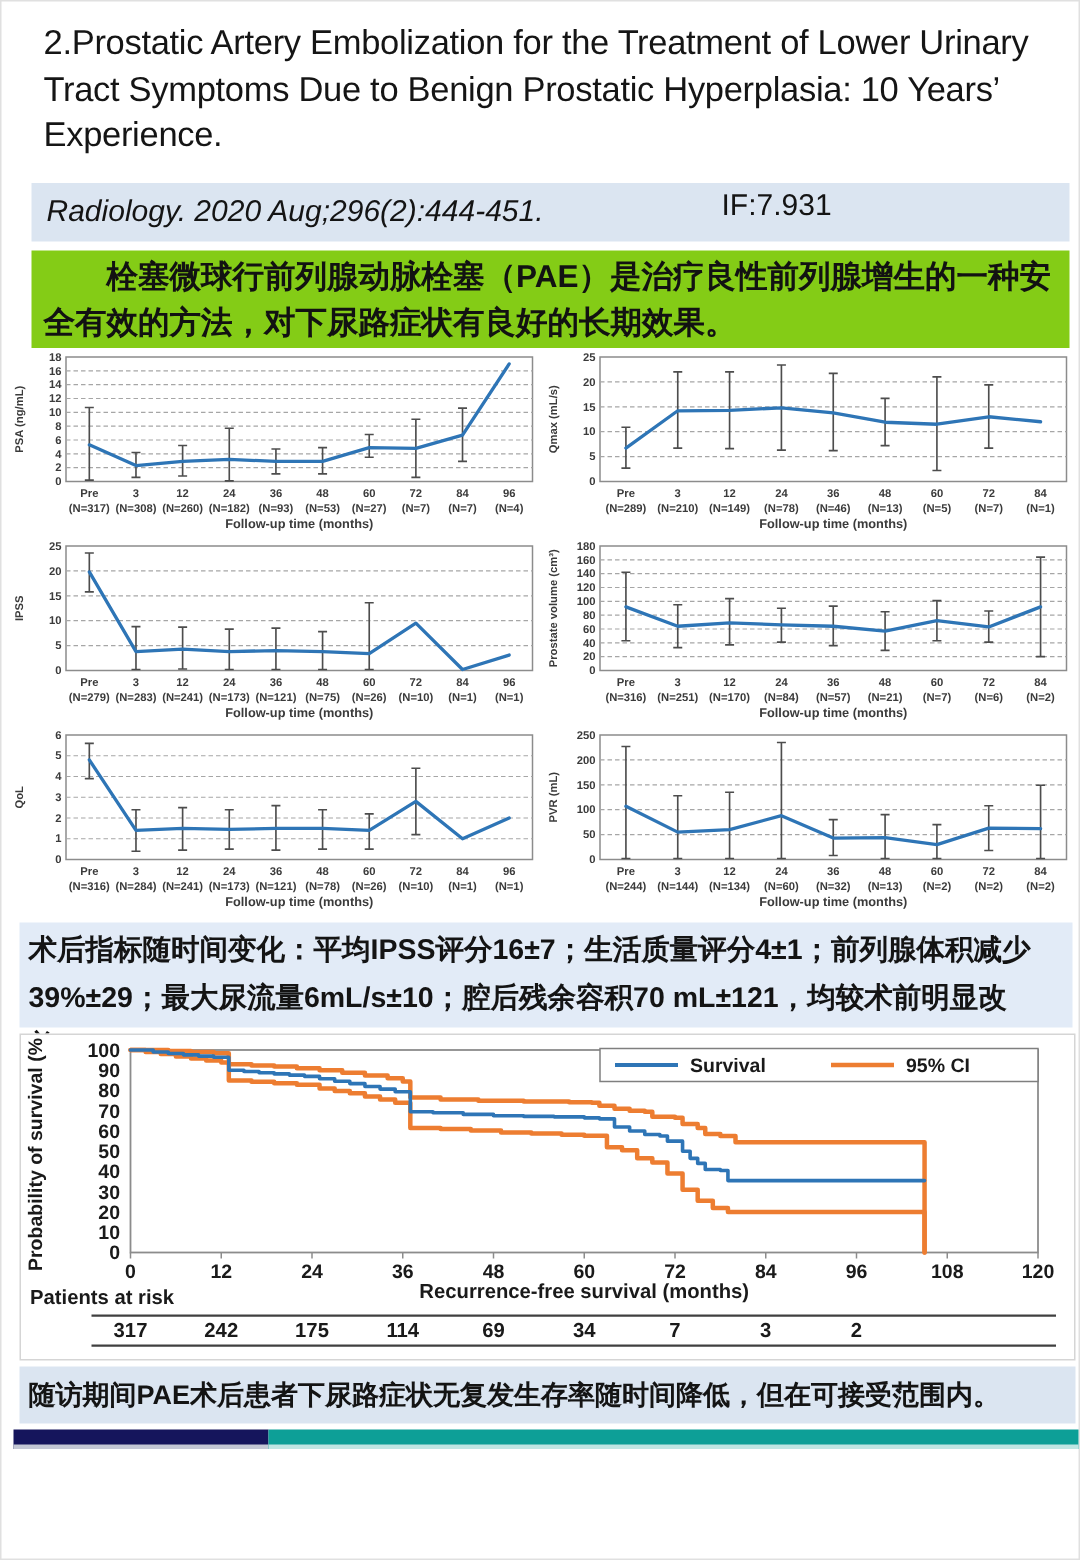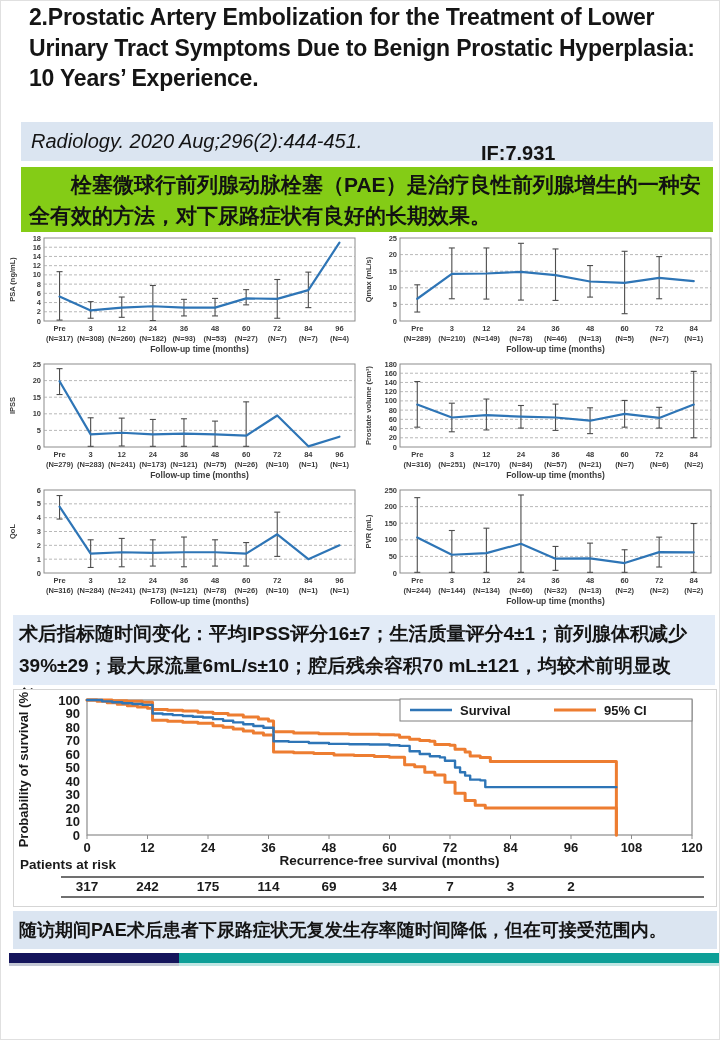--- a/index.html
+++ b/index.html
@@ -1,24 +1,24 @@
 <!DOCTYPE html>
 <html><head>
 <meta charset="utf-8">
 <style>
   html,body{margin:0;padding:0;background:#fff;}
   .slide{position:relative;width:720px;height:1040px;background:#ffffff;
          font-family:"Liberation Sans",sans-serif;overflow:hidden;
          border:1px solid #e0e0e0;box-sizing:border-box;}
-  .title{position:absolute;top:1px;left:28px;width:672px;font-size:23px;
-         line-height:1.33;font-weight:700;color:#151515;letter-spacing:-0.2px;}
+  .title{position:absolute;top:12px;left:28px;width:672px;font-size:23px;
+         line-height:1.33;font-weight:400;color:#151515;letter-spacing:-0.2px;}
   .citation-bar{position:absolute;top:121px;left:20px;width:692px;height:39px;
          background:#dbe5f1;color:#141414;font-size:20px;}
   .citation-journal{position:absolute;left:10px;top:8px;font-style:italic;}
-  .citation-if{position:absolute;left:460px;top:20px;font-weight:bold;}
+  .citation-if{position:absolute;left:460px;top:4px;}
   .abstract-bar{position:absolute;top:166px;left:20px;width:692px;height:65px;
          background:#84cc16;font-size:21px;font-weight:700;color:#121212;
          line-height:31px;padding:2px 8px 0 8px;box-sizing:border-box;text-indent:2em;}
   .abstract-bar b{font-weight:800;}
   .charts-grid{position:absolute;top:232px;left:6px;width:710px;height:380px;
          display:grid;grid-template-columns:354px 354px;grid-auto-rows:126px;column-gap:2px;}
   .small-chart{width:354px;height:126px;display:block;}
   svg text{font-family:"Liberation Sans",sans-serif;}
   .mid-note{position:absolute;top:614px;left:12px;width:702px;height:70px;
          background:#e2ebf7;font-size:19px;font-weight:600;color:#141414;

